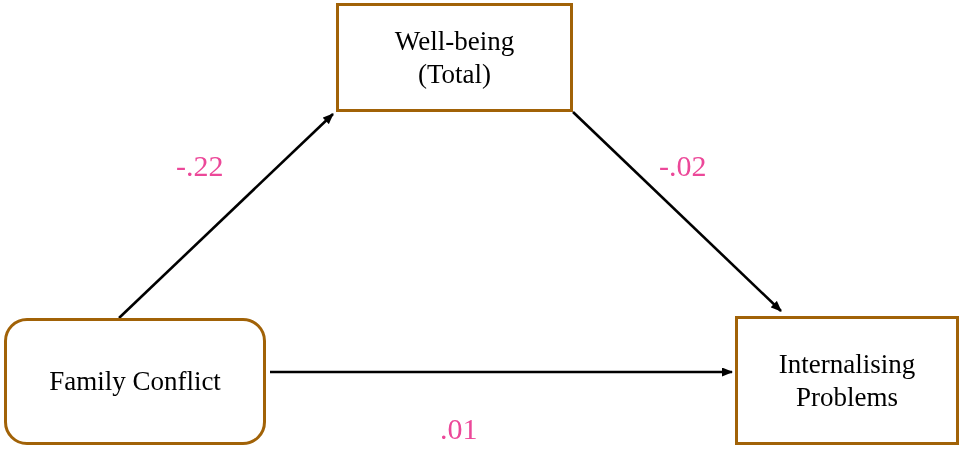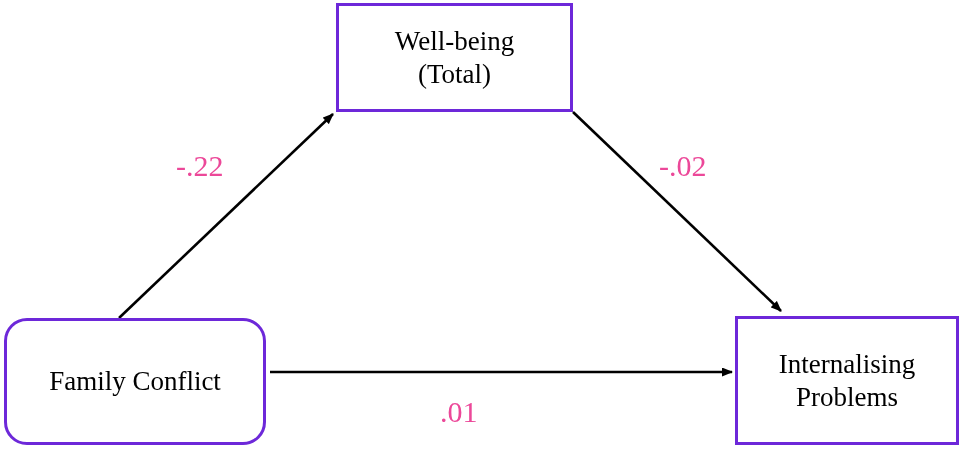--- a/index.html
+++ b/index.html
@@ -19,21 +19,21 @@
     position: absolute;
     top: 0;
     left: 0;
     width: 975px;
     height: 454px;
     display: block;
   }
   .node-box {
     position: absolute;
     box-sizing: border-box;
-    border: 3px solid #6d28d9;
+    border: 3px solid #a16207;
     background: #ffffff;
     display: flex;
     align-items: center;
     justify-content: center;
     text-align: center;
   }
   .node-label {
     font-family: "Liberation Serif", "DejaVu Serif", serif;
     font-size: 27px;
     line-height: 1.22;
@@ -62,21 +62,21 @@
   }
   .path-label {
     position: absolute;
     font-family: "Liberation Serif", "DejaVu Serif", serif;
     font-size: 30px;
     color: #ec4899;
     white-space: nowrap;
   }
   #label-a-path { left: 176px; top: 149px; }
   #label-b-path { left: 659px; top: 149px; text-align: center; }
-  #label-c-path { left: 440px; top: 395px; }
+  #label-c-path { left: 440px; top: 412px; }
 </style>
 </head>
 <body>
 
 <div id="diagram-root">
 
   <svg id="mediation-svg" viewBox="0 0 975 454">
     <defs>
       <marker id="arrowhead" markerWidth="11" markerHeight="9" refX="10" refY="4.5" orient="auto" markerUnits="userSpaceOnUse">
         <polygon points="0,0 11,4.5 0,9" fill="#000000"></polygon>

